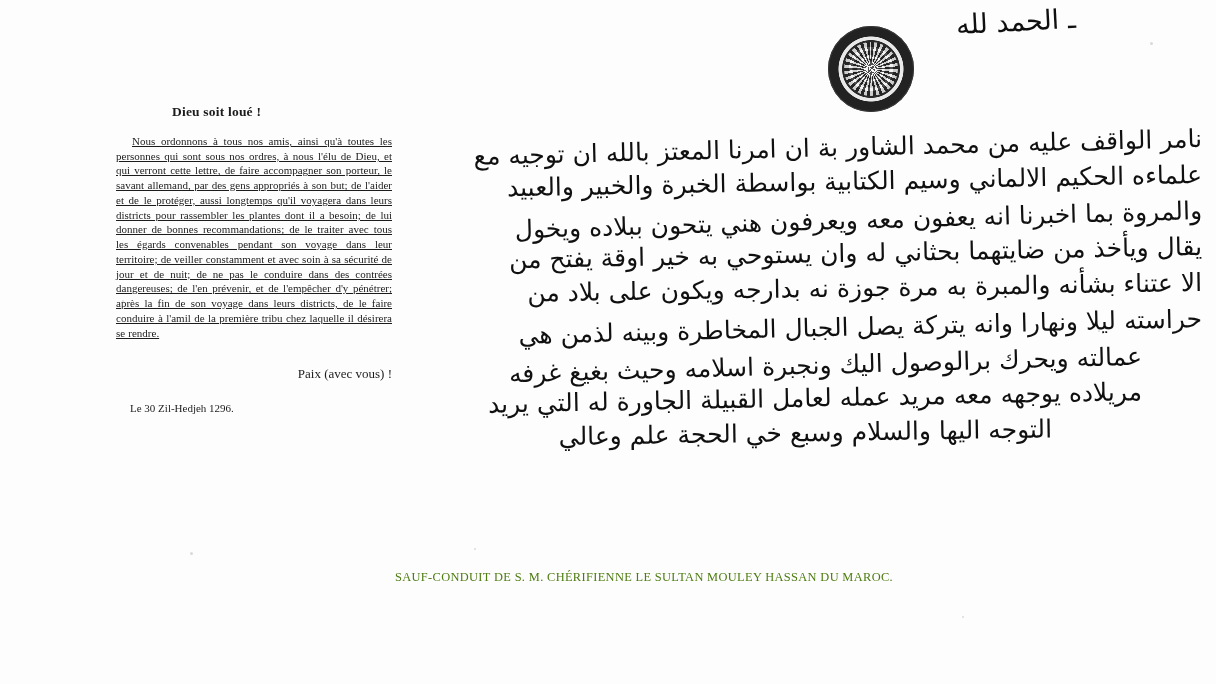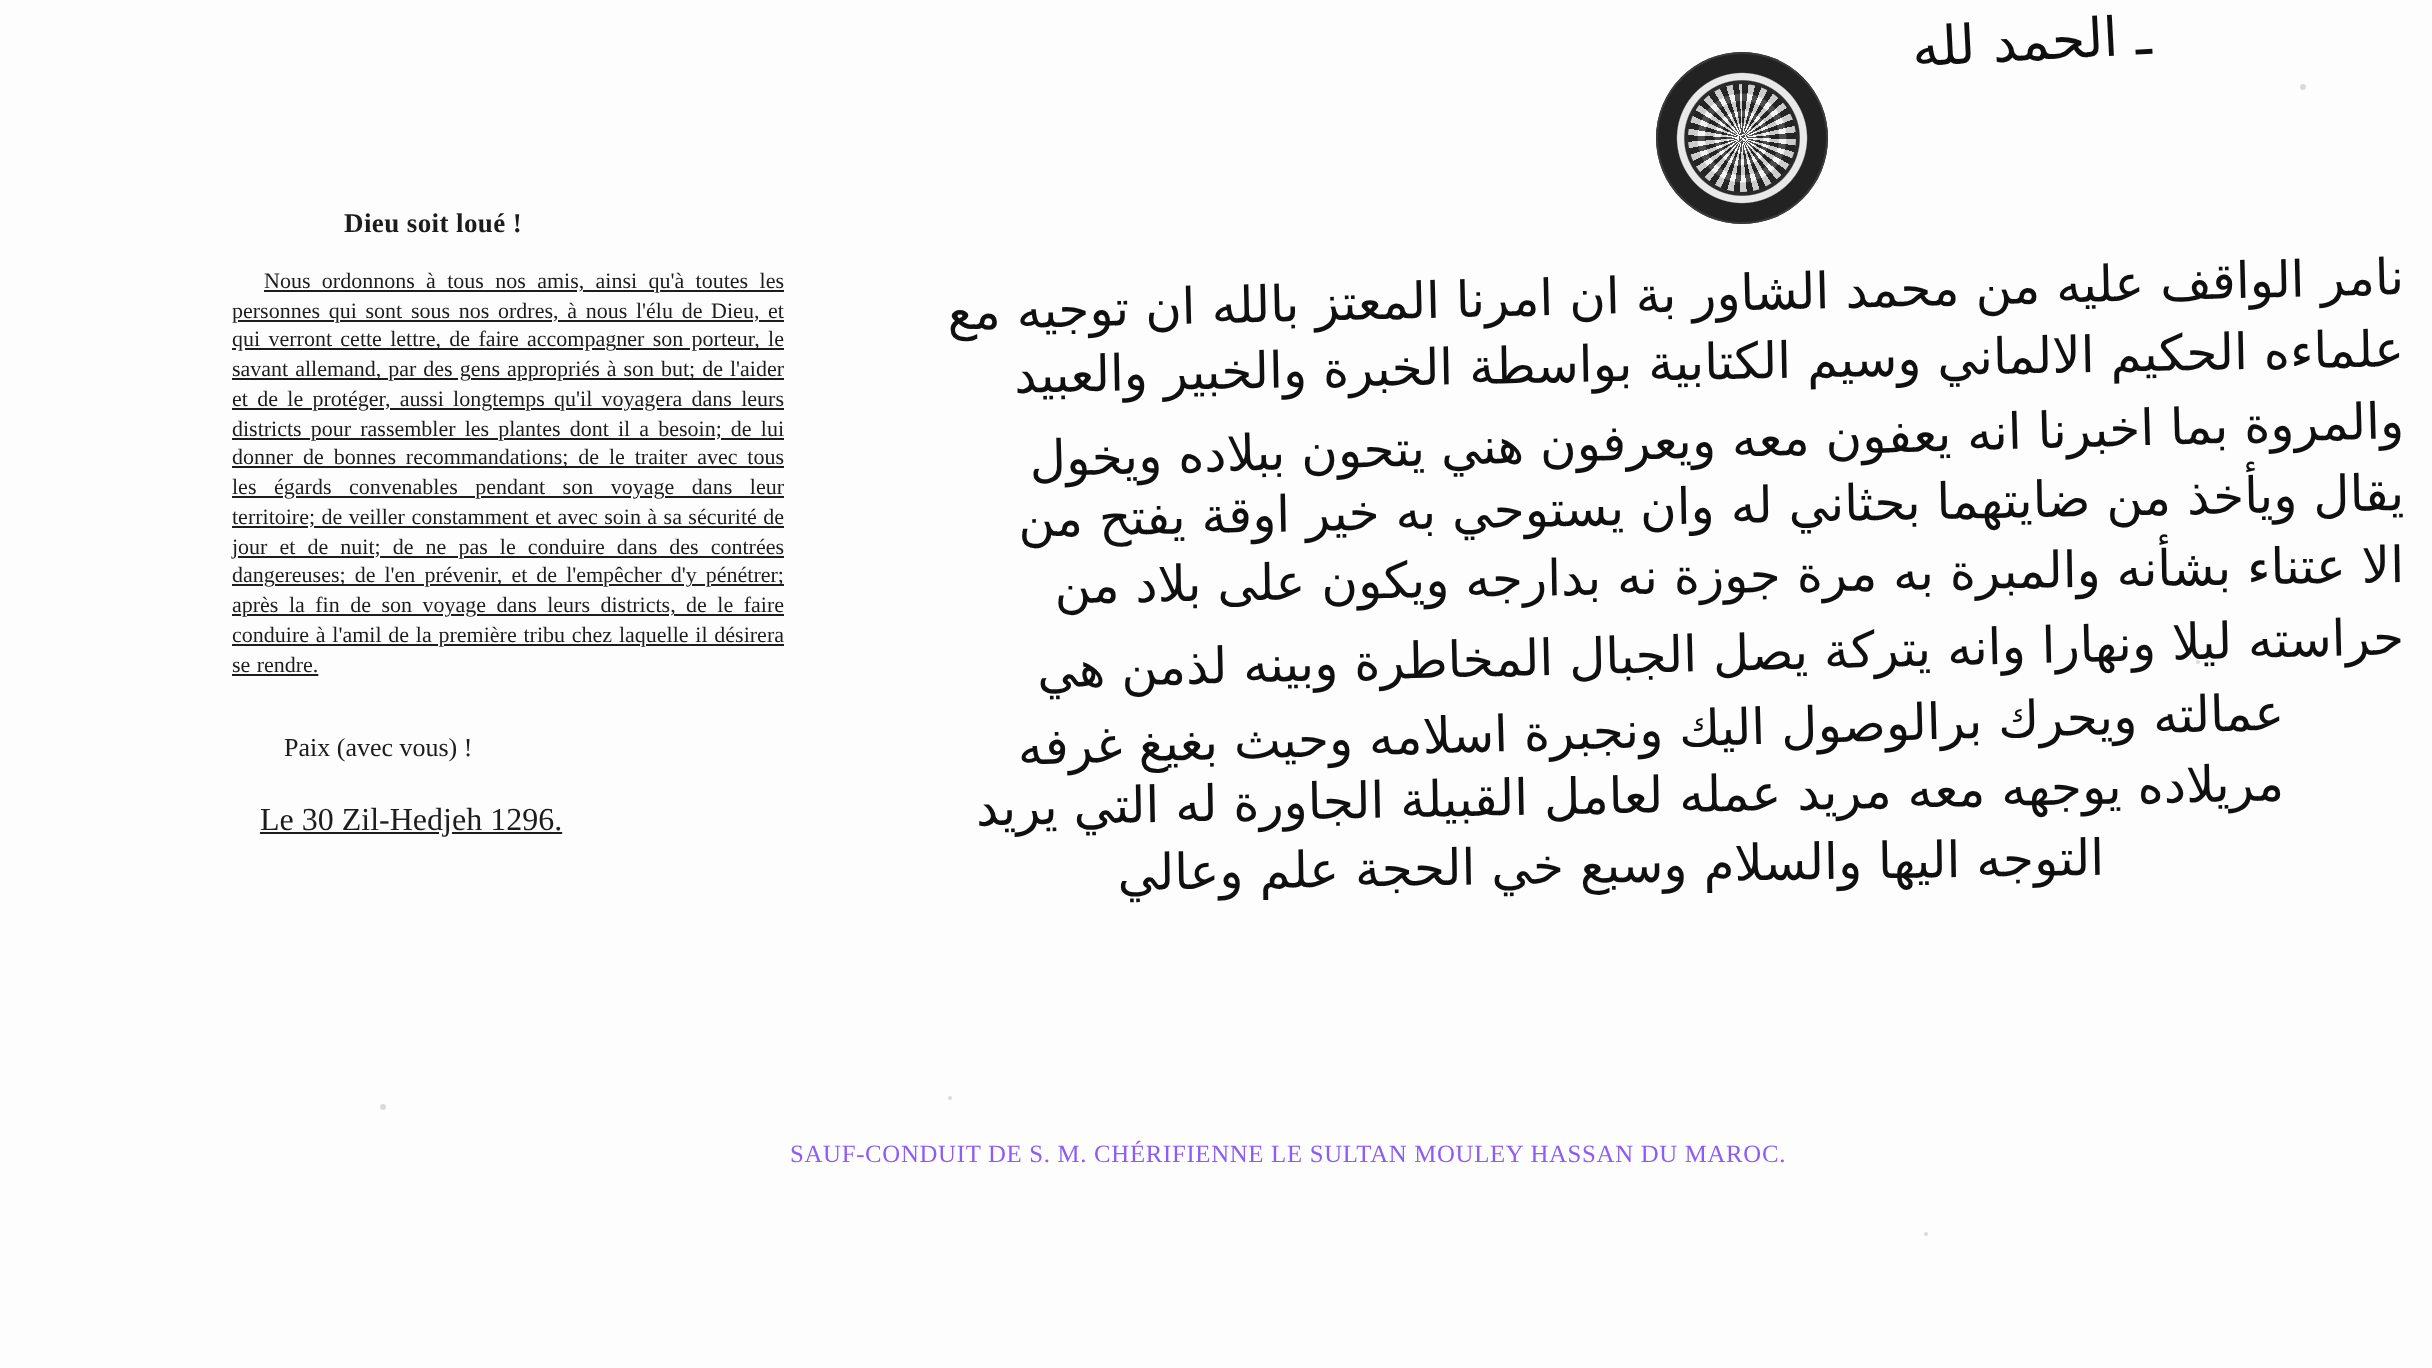--- a/index.html
+++ b/index.html
@@ -51,28 +51,27 @@
     text-align: justify;
     text-justify: inter-word;
     text-indent: 16px;
     margin: 0;
     hyphens: manual;
     word-spacing: .4px;
     text-decoration: underline;
   }
   .peace {
     font-size: 13px;
-    text-align: left;
+    text-align: right;
     margin: 26px 0 0 0;
     padding-left: 26px;
   }
   .date-line {
-    font-size: 16px;
+    font-size: 11px;
     margin: 20px 0 0 14px;
-    text-decoration: underline;
   }
 
   
   .arabic-area {
     position: absolute;
     left: 404px;
     top: 0;
     width: 812px;
     height: 684px;
   }
@@ -142,21 +141,21 @@
   
   .plate-caption {
     position: absolute;
     left: 294px;
     top: 570px;
     width: 700px;
     text-align: center;
     font-family: "Liberation Serif", serif;
     font-size: 12.4px;
     letter-spacing: .35px;
-    color: #8b5cf6;
+    color: #4d7c0f;
     text-transform: uppercase;
   }
 </style>
 </head>
 <body>
 
 <div id="page">
 
   <div class="speck" style="left:1150px;top:42px;width:3px;height:3px;"></div>
   <div class="speck" style="left:1098px;top:330px;width:2px;height:2px;"></div>

